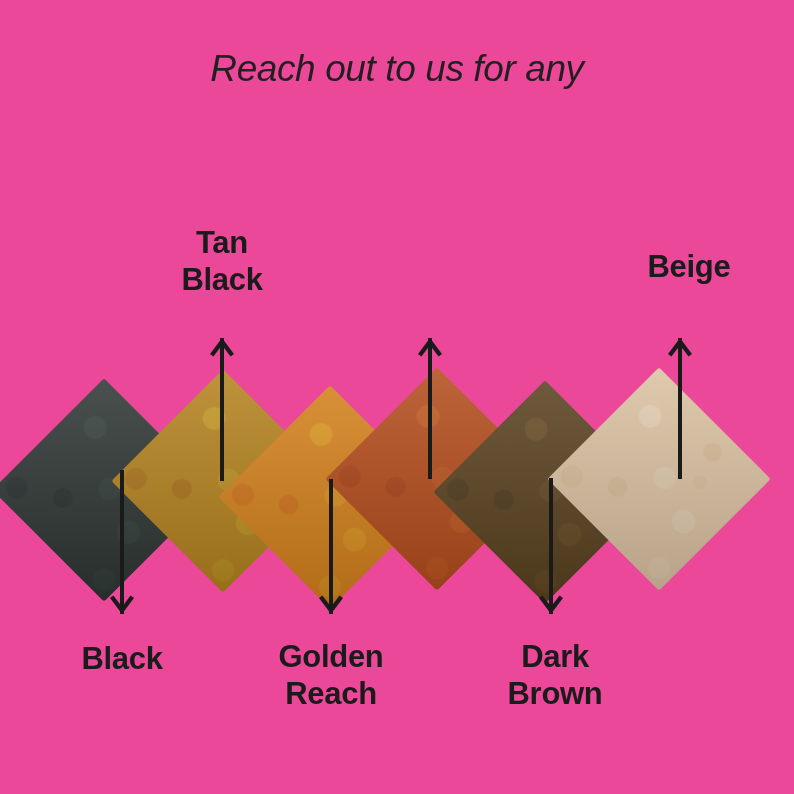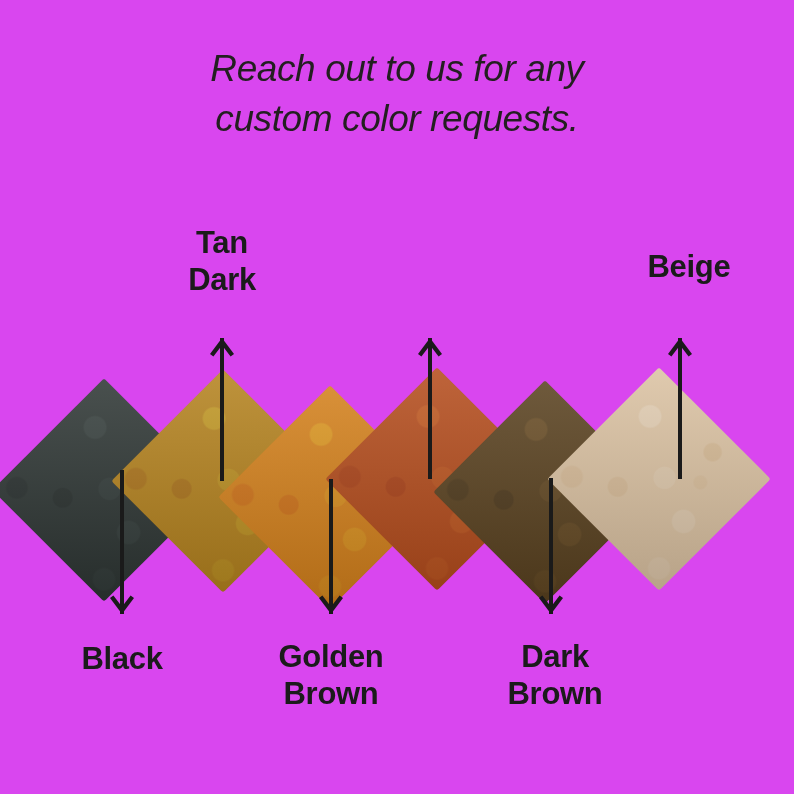--- a/index.html
+++ b/index.html
@@ -109,25 +109,24 @@
     line-height: 37px;
     color: #1b1b1b;
     letter-spacing: -0.3px;
     font-family: "Liberation Sans", sans-serif;
     white-space: pre-line;
   }
 </style>
 </head>
 <body style="background: rgb(236, 236, 236);">
 
-<div id="page" style="background: #d946ef;">
+<div id="page" style="background: #ec4899;">
 
   <div class="heading">
     <span class="ln">Reach out to us for any</span>
-    <span class="ln">custom color requests.</span>
   </div>
 
   <div class="stage" id="stage">
       <div class="swatch" style="left: 25px; top: 411px; background: rgb(46, 54, 52); z-index: 10;">
         <div class="tex"></div>
         <div class="shade"></div>
       </div>
       <div class="arrow down" style="left: 109px; top: 470px; height: 144px; z-index: 60;">
         <div class="stem"></div>
         <div class="head"><svg width="26" height="22" viewBox="0 0 26 22">
@@ -139,33 +138,33 @@
         <div class="tex"></div>
         <div class="shade"></div>
       </div>
       <div class="arrow up" style="left: 209px; top: 338px; height: 143px; z-index: 60;">
         <div class="stem"></div>
         <div class="head"><svg width="26" height="22" viewBox="0 0 26 22">
             <path d="M13 0 L25 16 L21.6 18.6 L13 7.2 L4.4 18.6 L1 16 Z" fill="#1a1a1a"></path>
           </svg></div>
       </div>
       <div class="lbl" style="z-index: 70; width: 260px; left: 92px; top: 224px;">Tan
-Dark</div>
+Black</div>
       <div class="swatch" style="left: 251px; top: 418px; background: rgb(211, 128, 27); z-index: 12;">
         <div class="tex"></div>
         <div class="shade"></div>
       </div>
       <div class="arrow down" style="left: 318px; top: 479px; height: 135px; z-index: 60;">
         <div class="stem"></div>
         <div class="head"><svg width="26" height="22" viewBox="0 0 26 22">
             <path d="M13 22 L1 6 L4.4 3.4 L13 14.8 L21.6 3.4 L25 6 Z" fill="#1a1a1a"></path>
           </svg></div>
       </div>
       <div class="lbl" style="z-index: 70; width: 260px; left: 201px; top: 638px;">Golden
-Brown</div>
+Reach</div>
       <div class="swatch" style="left: 358px; top: 400px; background: rgb(181, 77, 29); z-index: 13;">
         <div class="tex"></div>
         <div class="shade"></div>
       </div>
       <div class="arrow up" style="left: 417px; top: 338px; height: 141px; z-index: 60;">
         <div class="stem"></div>
         <div class="head"><svg width="26" height="22" viewBox="0 0 26 22">
             <path d="M13 0 L25 16 L21.6 18.6 L13 7.2 L4.4 18.6 L1 16 Z" fill="#1a1a1a"></path>
           </svg></div>
       </div>

